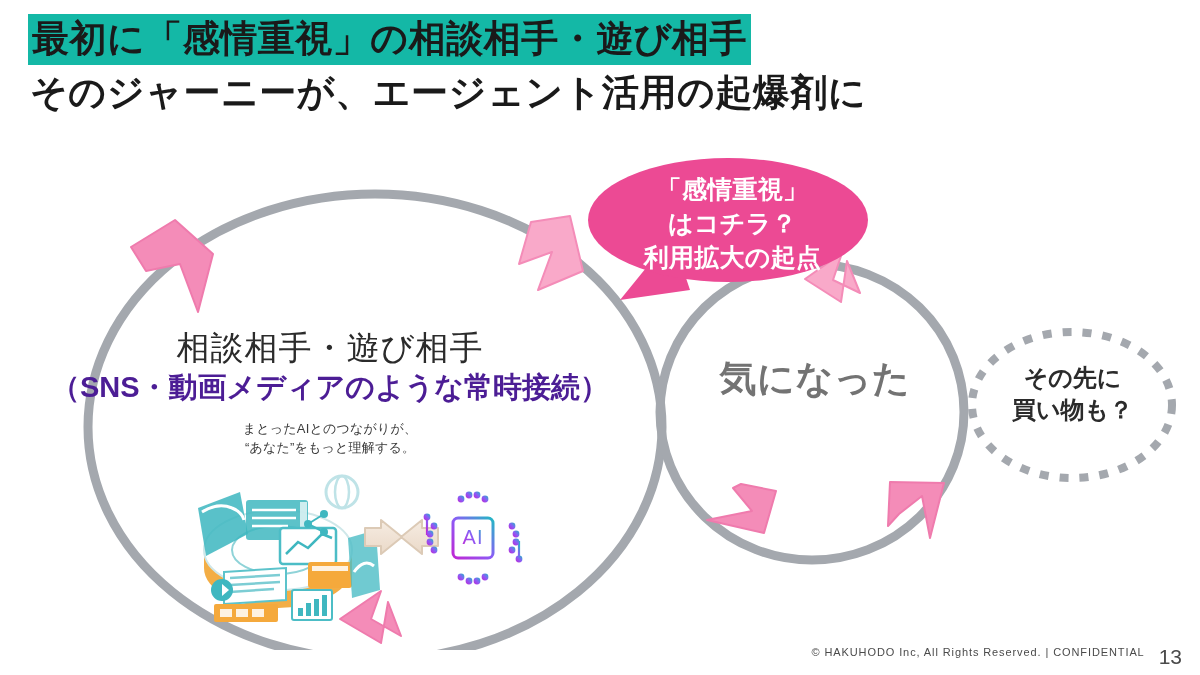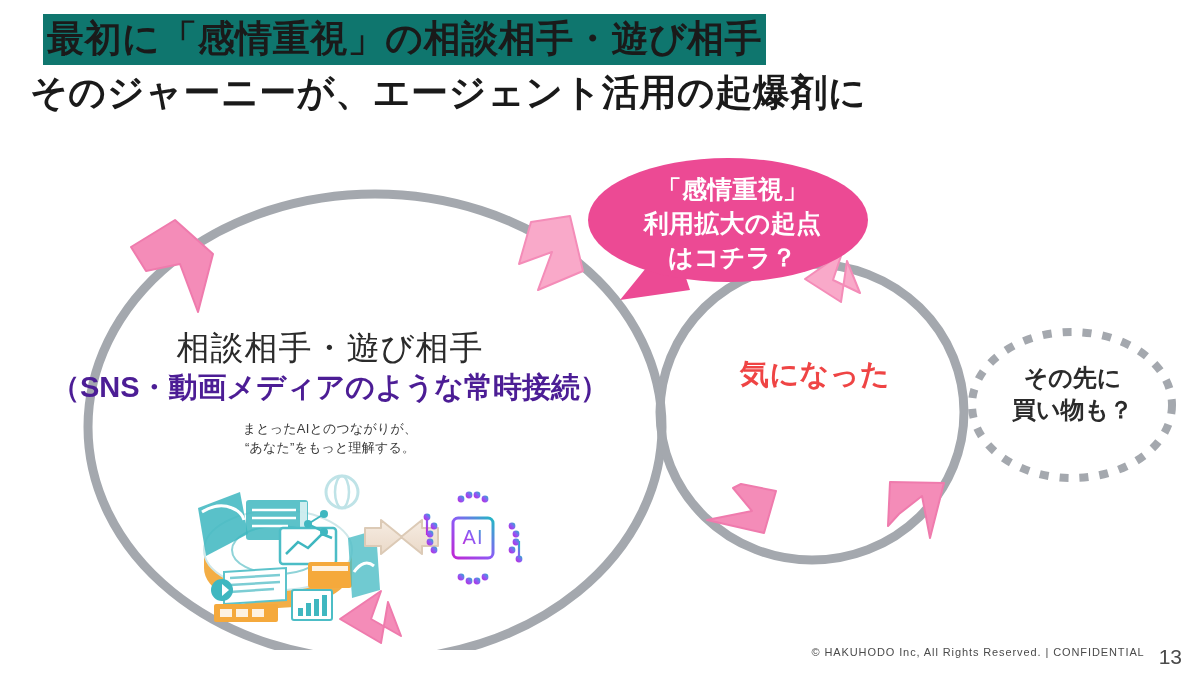--- a/index.html
+++ b/index.html
@@ -26,23 +26,23 @@
   .title-line {
     font-size: 37px;
     font-weight: bold;
     letter-spacing: 0.5px;
     line-height: 1.28;
     color: #1a1a1a;
     white-space: nowrap;
   }
   .title-line.hl {
     display: inline-block;
-    background: #0f766e;
+    background: #14b8a6;
     padding: 1px 4px 3px 4px;
-    margin-left: 17px;
+    margin-left: 2px;
   }
   #title-line-2 {
     margin-top: 4px;
     padding-left: 4px;
   }
 
   
   #diagram {
     position: absolute;
     left: 0;
@@ -87,23 +87,23 @@
     font-size: 13px;
     font-weight: normal;
     color: #3a3a3a;
     line-height: 1.45;
     letter-spacing: 0.2px;
   }
   #right-circle-text {
     left: 655px;
     top: 215px;
     width: 320px;
-    font-size: 29px;
-    font-weight: bold;
-    color: #ef4444;
+    font-size: 37px;
+    font-weight: bold;
+    color: #737373;
     line-height: 1.32;
     letter-spacing: 0.5px;
   }
   #dashed-ellipse-text {
     left: 975px;
     top: 222px;
     width: 195px;
     font-size: 24px;
     font-weight: bold;
     color: #2b2b2b;
@@ -335,21 +335,21 @@
     <div>気になった</div>
   </div>
 
   <div class="ovl" id="dashed-ellipse-text">
     <div>その先に</div>
     <div>買い物も？</div>
   </div>
 
   <div class="ovl" id="bubble-text">
     <div>「感情重視」</div>
+    <div>はコチラ？</div>
     <div>利用拡大の起点</div>
-    <div>はコチラ？</div>
   </div>
 </div>
 
 <div id="footer">
   <div id="footer-copyright">© HAKUHODO Inc, All Rights Reserved. | CONFIDENTIAL</div>
   <div id="footer-page-number">13</div>
 </div>
 
 </body></html>

